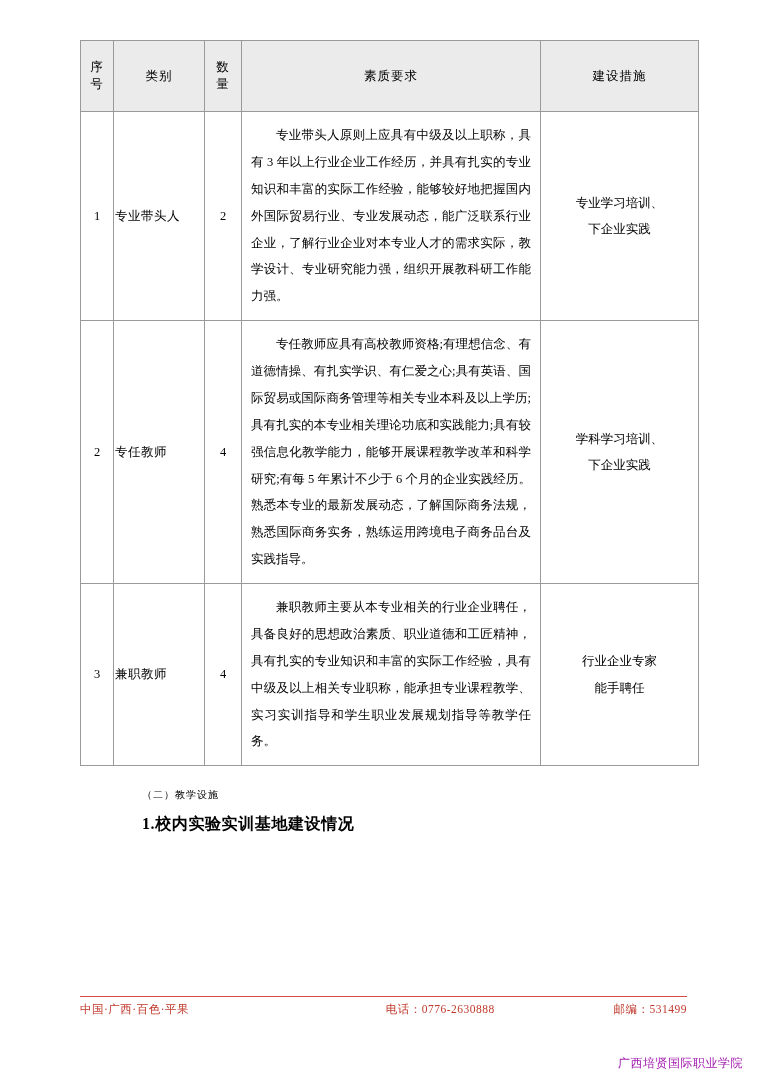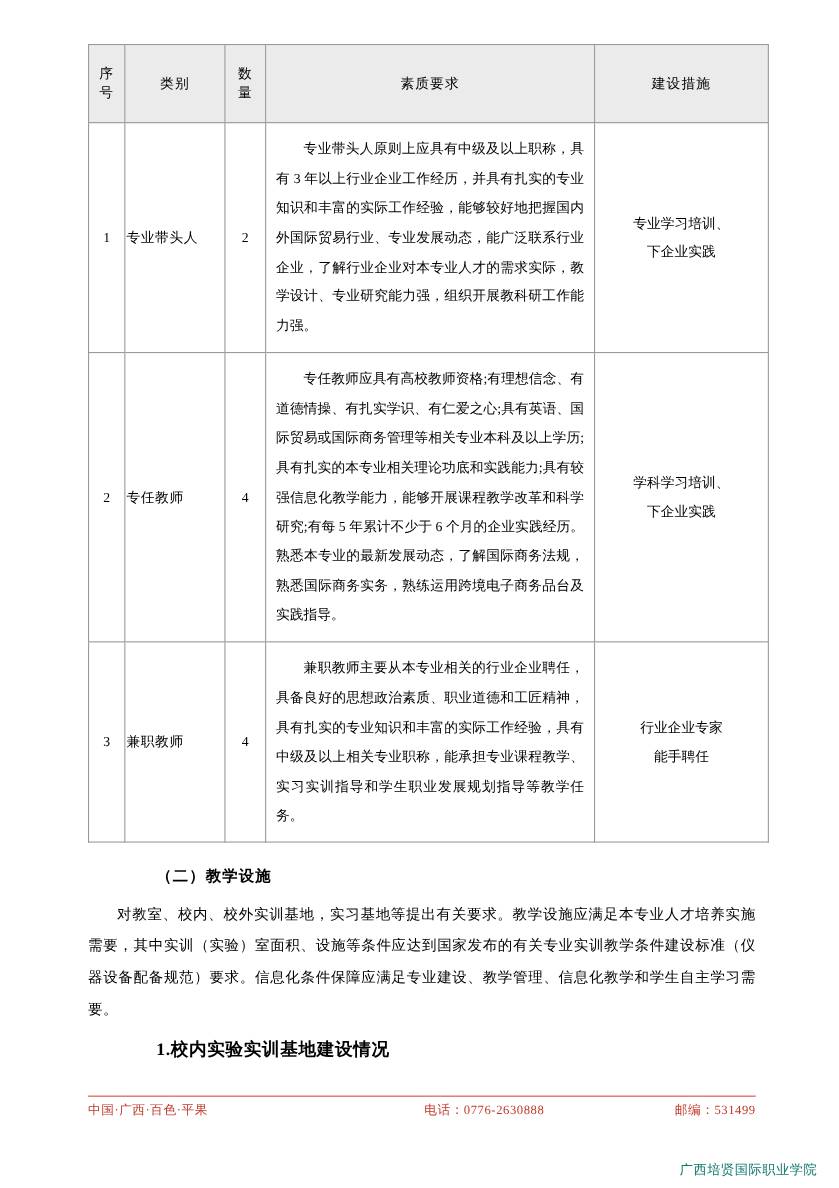--- a/index.html
+++ b/index.html
@@ -71,22 +71,22 @@
     text-align: center;
     font-size: 12.5px;
     line-height: 2.1;
     padding: 6px 10px;
   }
   td.cell-meas p { margin: 0; }
 
   .section-title {
     margin: 22px 0 0 0;
     padding-left: 62px;
-    font-size: 14px;
-    font-weight: bold;
+    font-size: 10px;
+    font-weight: normal;
     letter-spacing: 1px;
   }
   .body-para {
     margin: 10px 0 0 0;
     font-size: 13.2px;
     line-height: 2.2;
     text-indent: 2em;
     text-align: justify;
     text-justify: inter-ideograph;
     letter-spacing: 0.4px;
@@ -122,21 +122,21 @@
     justify-content: space-between;
     color: #c0392b;
     font-size: 11.5px;
     letter-spacing: 0.5px;
   }
   .footer-row .f-mid { margin-left: 30px; padding-left: 48px; }
   .footer-brand {
     position: absolute;
     right: 20px;
     bottom: 8px;
-    color: #0f766e;
+    color: #a21caf;
     font-size: 12px;
     letter-spacing: 0.5px;
   }
 </style>
 </head>
 <body>
 
 <div class="page">
 
   <table class="staff-table">
@@ -189,21 +189,20 @@
         </td>
         <td class="cell-meas">
           <p>行业企业专家</p>
           <p>能手聘任</p>
         </td>
       </tr>
     </tbody>
   </table>
 
   <div class="section-title">（二）教学设施</div>
-  <div class="body-para">对教室、校内、校外实训基地，实习基地等提出有关要求。教学设施应满足本专业人才培养实施需要，其中实训（实验）室面积、设施等条件应达到国家发布的有关专业实训教学条件建设标准（仪器设备配备规范）要求。信息化条件保障应满足专业建设、教学管理、信息化教学和学生自主学习需要。</div>
   <div class="sub-title">1.校内实验实训基地建设情况</div>
 
   <div class="footer">
     <div class="footer-rule"></div>
     <div class="footer-row">
       <span class="f-left">中国·广西·百色·平果</span>
       <span class="f-mid">电话：0776-2630888</span>
       <span class="f-right">邮编：531499</span>
     </div>
     <div class="footer-brand">广西培贤国际职业学院</div>

